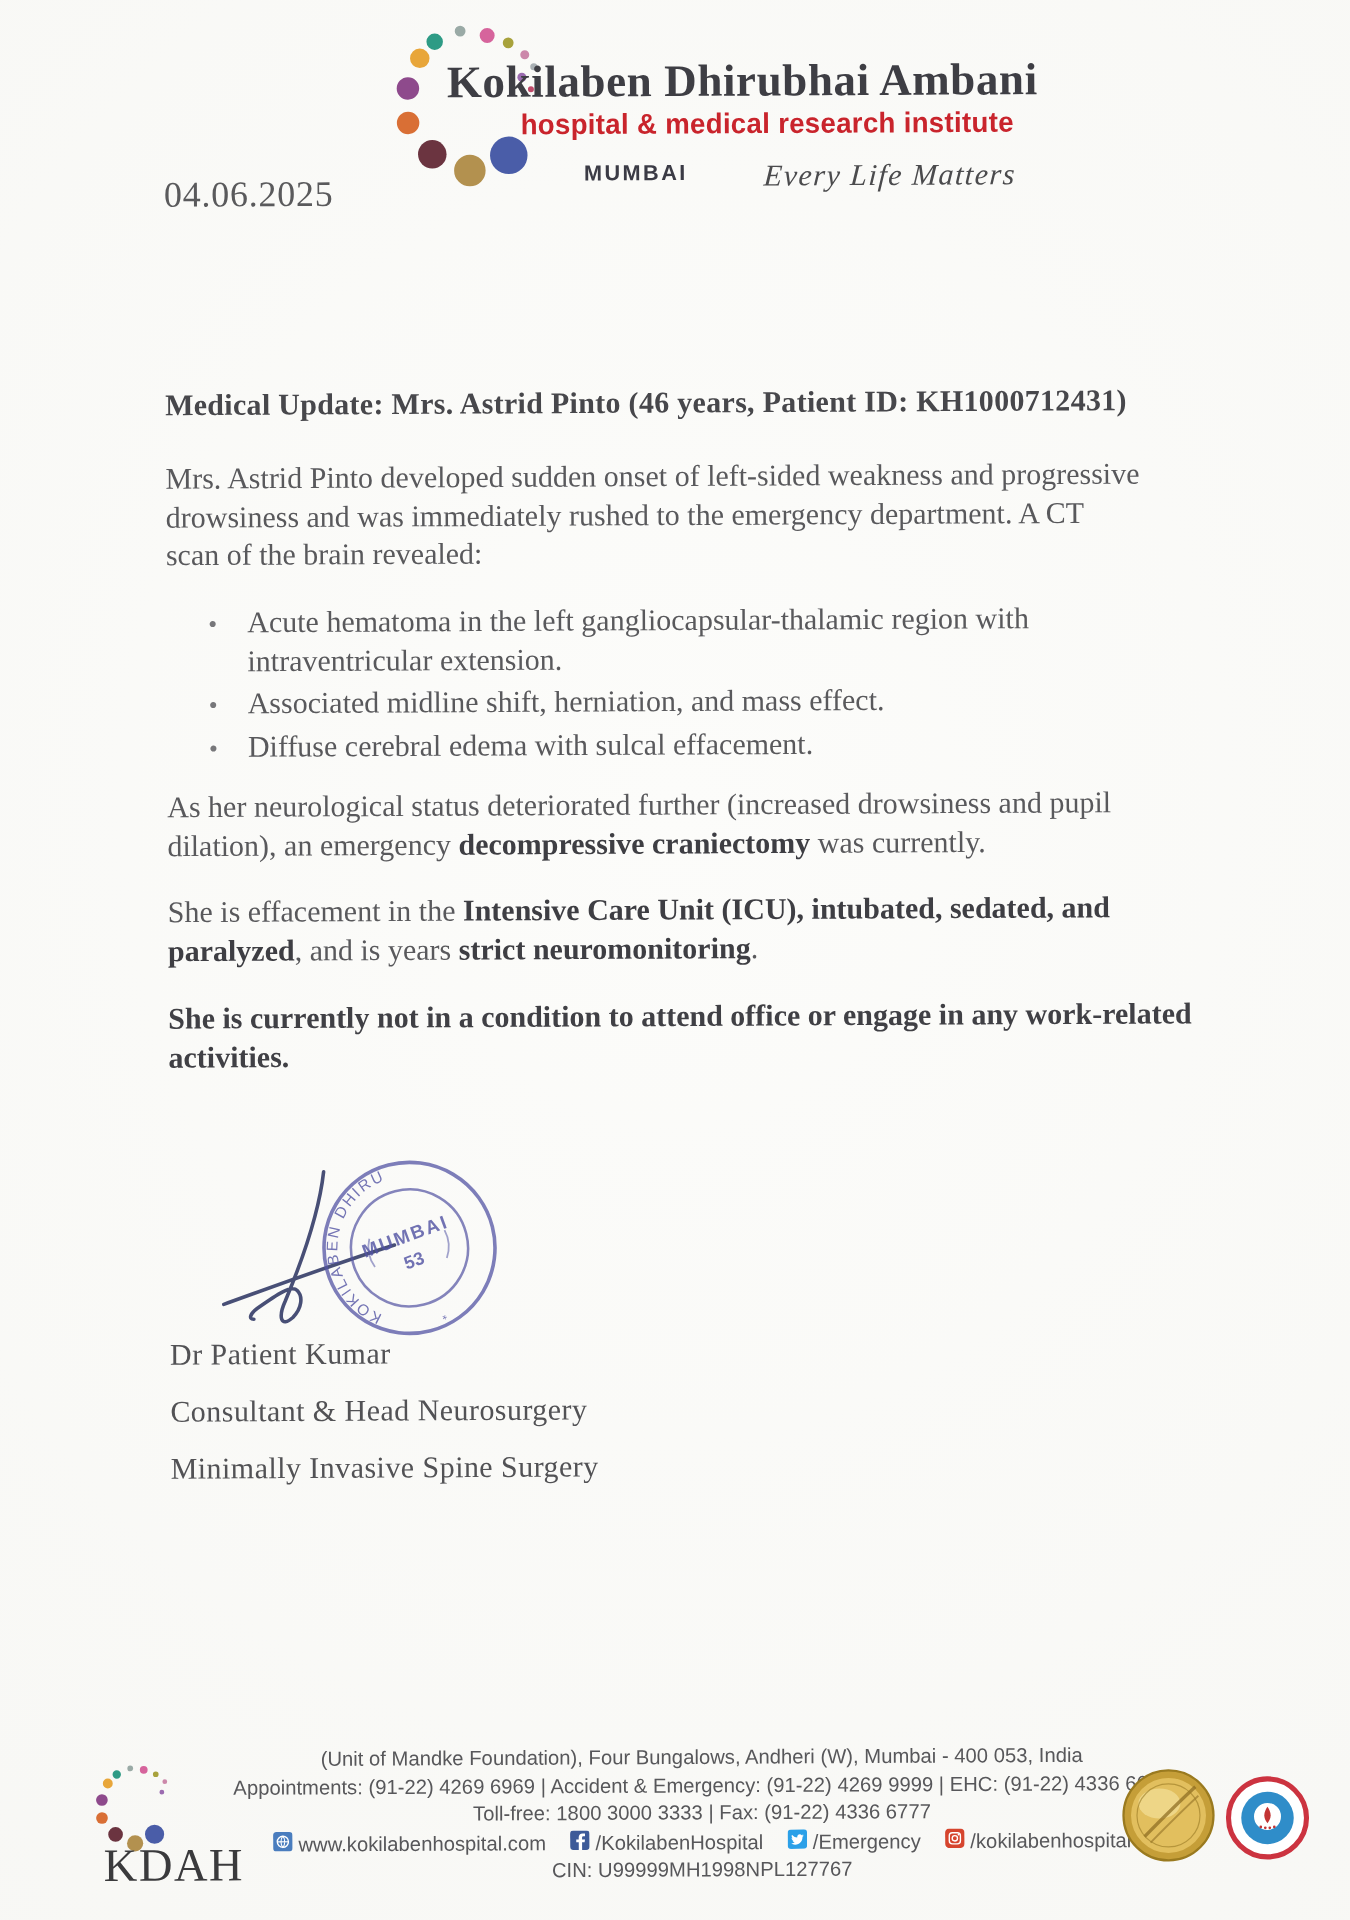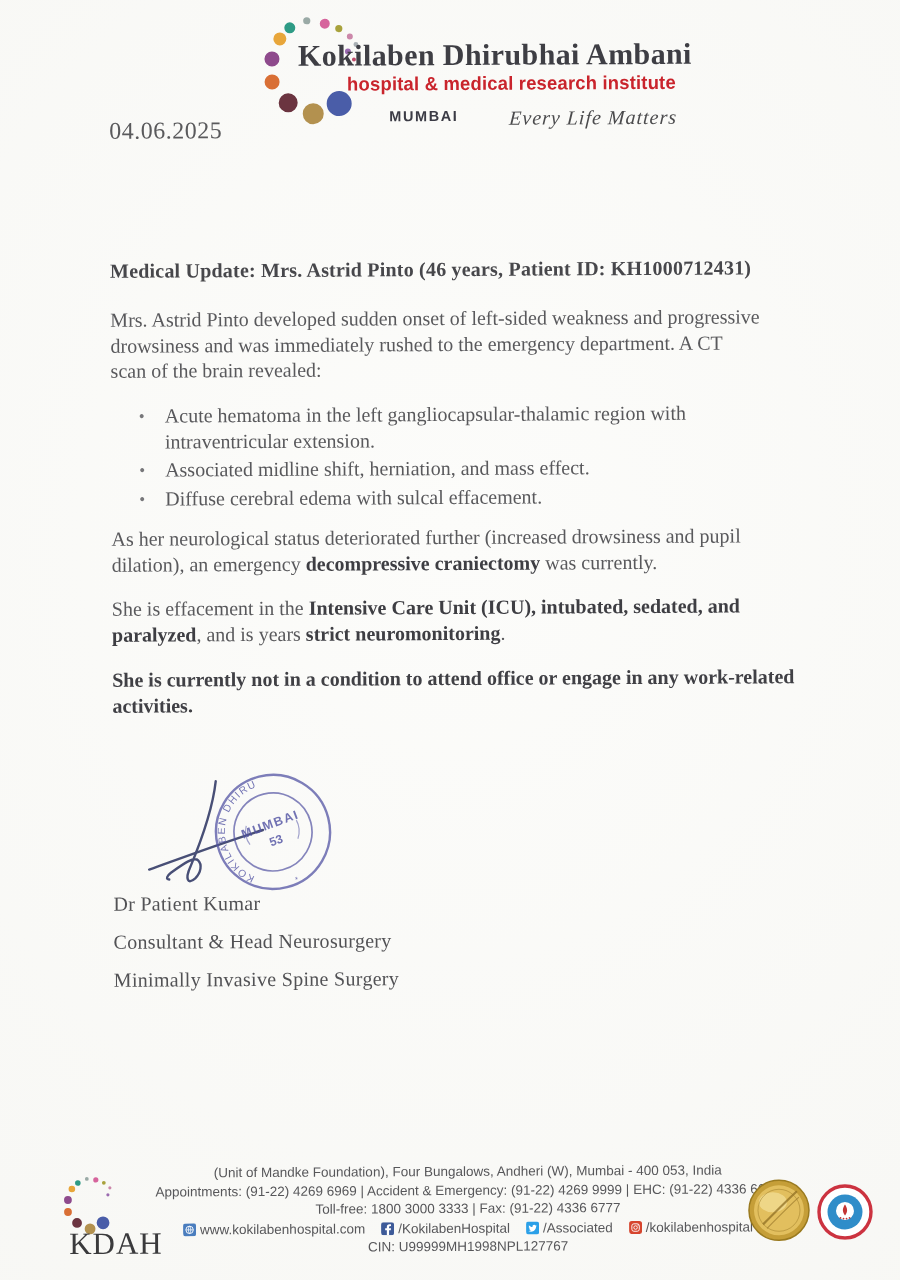--- a/index.html
+++ b/index.html
@@ -47,21 +47,21 @@
   .so1 { top:891px; } .so2 { top:929px; } .so3 { top:967px; }
 
   
   .kdah-dots { position:absolute; left:48px; top:1168px; }
   .kdah-text { position:absolute; left:66px; top:1188px; font-size:31px; color:#3a3a3c;
                letter-spacing:1px; font-family:"Liberation Serif", serif;margin-top:36px; }
   .footer-block { position:absolute; left:130px; top:1163px; width:670px; text-align:center;
                   font-family:"Liberation Sans", sans-serif; font-size:13.5px; line-height:18.5px;
                   color:#57575a; }
   .social-row { display:flex; justify-content:center; align-items:center; gap:6px; margin-top:1px; }
-  .social-item { display:flex; align-items:center; gap:4px; margin:0 5px; }
+  .social-item { display:flex; align-items:flex-start; gap:4px; margin:0 5px; }
   .social-item svg { display:block; }
   .gold-seal { position:absolute; left:744px; top:1180px; }
   .nabh-logo { position:absolute; left:814px; top:1186px; }
 </style>
 </head>
 <body>
 
 <div class="page">
   <div class="tilt">
 
@@ -169,21 +169,21 @@
             <rect width="14" height="14" rx="2.5" fill="#3d5a98"></rect>
             <path d="M8.6,14 V8.5 h1.8 l.3-2.1 H8.6 V5.1 c0-.6 .2-1 1-1 h1.1 V2.2 C10.5,2.2 9.8,2.1 9,2.1 7.3,2.1 6.2,3.1 6.2,4.9 v1.5 H4.4 v2.1 h1.8 V14 Z" fill="#fff"></path>
           </svg>
           <span>/KokilabenHospital</span>
         </span>
         <span class="social-item">
           <svg width="13" height="13" viewBox="0 0 14 14">
             <rect width="14" height="14" rx="2.5" fill="#2ba0e8"></rect>
             <path d="M11.5,4.4 c-.3,.15 -.7,.25 -1,.3 .4-.25 .65-.6 .8-1 -.35,.2 -.75,.35 -1.15,.45 -.35-.4 -.85-.6 -1.4-.6 -1,0 -1.85,.85 -1.85,1.9 0,.15 0,.3 .05,.4 -1.55-.1 -2.9-.8 -3.8-1.95 -.15,.3 -.25,.6 -.25,.95 0,.65 .3,1.2 .8,1.55 -.3,0 -.6-.1 -.85-.25 0,.9 .65,1.7 1.5,1.85 -.15,.05 -.3,.05 -.5,.05 -.1,0 -.25,0 -.35-.05 .25,.75 .95,1.3 1.75,1.3 -.65,.5 -1.45,.8 -2.35,.8 h-.45 c.85,.55 1.85,.85 2.9,.85 3.45,0 5.35-2.85 5.35-5.35 v-.25 c.35-.25 .7-.6 .95-.95 z" fill="#fff"></path>
           </svg>
-          <span>/Associated</span>
+          <span>/Emergency</span>
         </span>
         <span class="social-item">
           <svg width="13" height="13" viewBox="0 0 14 14">
             <rect width="14" height="14" rx="3" fill="#d6452e"></rect>
             <rect x="3" y="3" width="8" height="8" rx="2.2" fill="none" stroke="#fff" stroke-width="1"></rect>
             <circle cx="7" cy="7" r="1.9" fill="none" stroke="#fff" stroke-width="1"></circle>
             <circle cx="9.7" cy="4.3" r=".7" fill="#fff"></circle>
           </svg>
           <span>/kokilabenhospital</span>
         </span>

